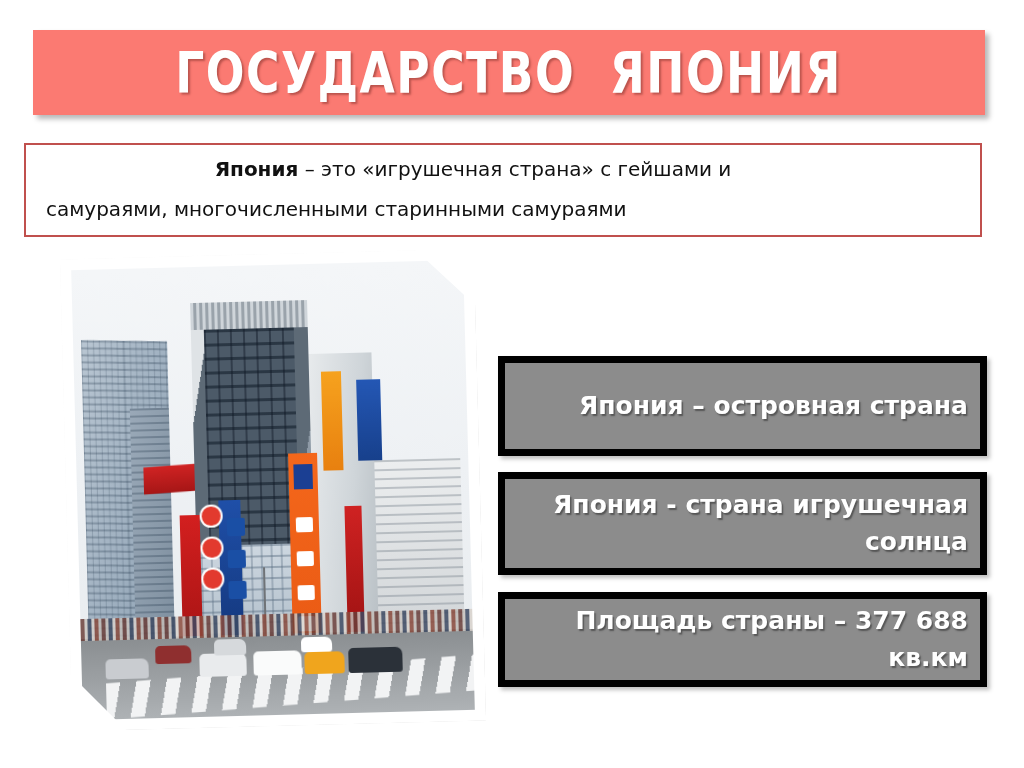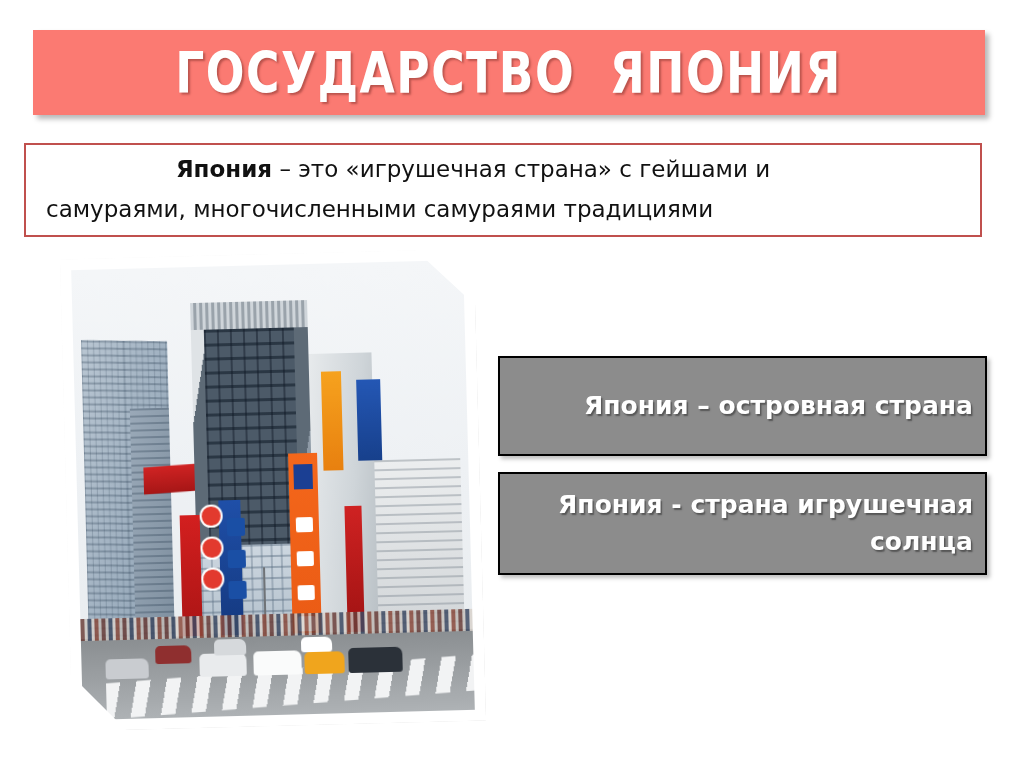--- a/index.html
+++ b/index.html
@@ -61,21 +61,21 @@
     box-sizing: border-box;
     border: 2px solid #c0504d;
     background: #ffffff;
     display: flex;
     flex-direction: column;
     justify-content: center;
     padding: 2px 14px 4px 14px;
   }
   .subtitle-line {
     font-family: "DejaVu Sans", sans-serif;
-    font-size: 23px;
+    font-size: 20px;
     line-height: 40px;
     color: #111111;
     white-space: nowrap;
   }
   .subtitle-line-1 { text-align: center; padding-right: 60px; }
   .subtitle-line-2 { text-align: left;  padding-left: 6px; }
   .subtitle-strong { font-weight: bold; }
 
   
   .photo-wrap {
@@ -278,21 +278,21 @@
     background: #6f7377;
   }
 
   
   .fact {
     position: absolute;
     left: 498px;
     width: 489px;
     box-sizing: border-box;
     background: #8c8c8c;
-    border: 2px solid #000000;
+    border: 7px solid #000000;
     box-shadow: 3px 3px 4px rgba(0, 0, 0, 0.25);
     display: flex;
     align-items: center;
     justify-content: flex-end;
     padding: 4px 12px 6px 12px;
   }
   .fact-1 { top: 356px; height: 100px; }
   .fact-2 { top: 472px; height: 103px; }
   .fact-3 { top: 592px; height: 95px; }
   .fact-text {
@@ -311,21 +311,21 @@
 <div class="slide">
 
   <div class="title-banner">
     <span class="title-text">ГОСУДАРСТВО  ЯПОНИЯ</span>
   </div>
 
   <div class="subtitle-box">
     <div class="subtitle-line subtitle-line-1">
       <span class="subtitle-strong">Япония</span><span> – это «игрушечная страна» с гейшами и</span>
     </div>
-    <div class="subtitle-line subtitle-line-2">самураями, многочисленными самураями традициями</div>
+    <div class="subtitle-line subtitle-line-2">самураями, многочисленными старинными самураями</div>
   </div>
 
   <div class="photo-wrap">
     <div class="photo-frame">
       <div class="photo-inner">
         <div class="sky"></div>
 
         <div class="bld b-left"></div>
         <div class="bld b-left2"></div>
 
@@ -378,14 +378,17 @@
   </div>
 
   <div class="fact fact-1">
     <span class="fact-text">Япония – островная страна</span>
   </div>
 
   <div class="fact fact-2">
     <span class="fact-text">Япония - страна игрушечная солнца</span>
   </div>
 
+  <div class="fact fact-3">
+    <span class="fact-text">Площадь страны – 377 688 кв.км</span>
+  </div>
 
 </div>
 
 </body></html>

